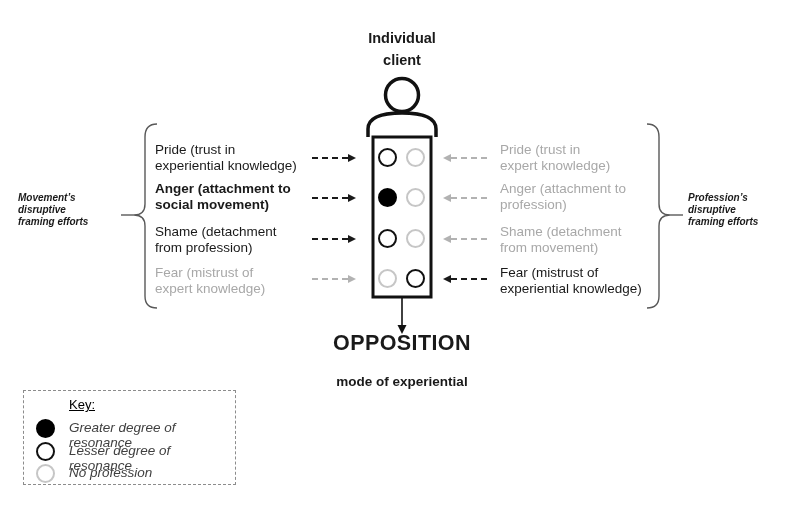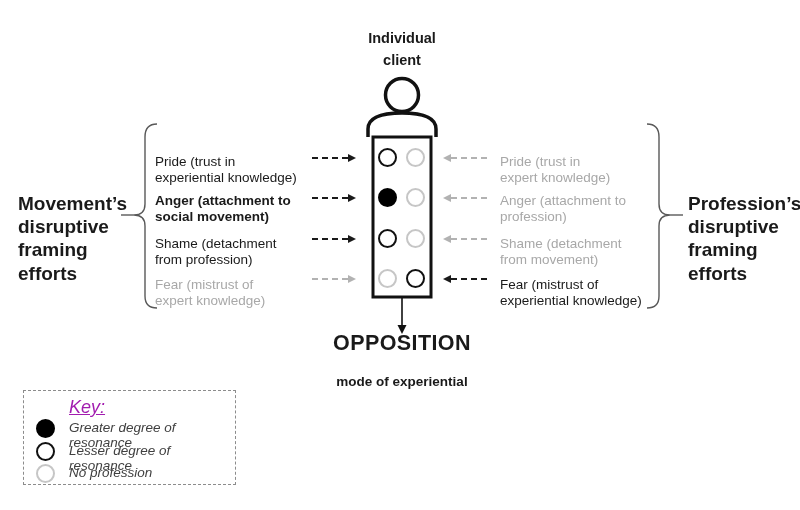--- a/index.html
+++ b/index.html
@@ -8,25 +8,25 @@
     font-family:"Liberation Sans",sans-serif;color:#1a1a1a;
   }
   .abs{position:absolute;}
   .pre{white-space:pre-line;}
   svg.layer{position:absolute;left:0;top:0;z-index:1;}
   .z2{z-index:2;}
 
   .client-title{left:330px;top:28px;width:144px;text-align:center;
     font-weight:bold;font-size:14.5px;line-height:1.5;}
 
-  .group-label{font-weight:bold;font-size:19px;line-height:1.22;}
+  .group-label{font-weight:bold;font-size:10px;line-height:1.22;font-style:italic;}
   .group-label.left{left:18px;top:192px;width:120px;text-align:left;}
   .group-label.right{left:688px;top:192px;width:112px;text-align:left;}
 
-  .frame-item{font-size:13.5px;line-height:1.16;margin-top:12px;}
+  .frame-item{font-size:13.5px;line-height:1.16;}
   .frame-item.side-left{left:155px;}
   .frame-item.side-right{left:500px;}
   .em-bold{font-weight:bold;}
   .em-gray{color:#a8a8a8;}
 
   .arrow{position:absolute;display:flex;align-items:center;height:11px;z-index:2;}
   .arrow .dash{width:36px;border-top:2px dashed currentColor;}
   .arrow .head-r{width:0;height:0;border-top:4.5px solid transparent;
     border-bottom:4.5px solid transparent;border-left:8px solid currentColor;}
   .arrow .head-l{width:0;height:0;border-top:4.5px solid transparent;
@@ -40,22 +40,22 @@
   .c-lesser{border:2.6px solid #111;}
   .c-none{border:2px solid #c6c6c6;}
 
   .outcome-title{left:300px;top:331px;width:204px;text-align:center;
     font-weight:bold;font-size:21.5px;letter-spacing:.4px;}
   .outcome-sub{left:300px;top:374px;width:204px;text-align:center;
     font-weight:bold;font-size:13.5px;}
 
   .key-box{left:23px;top:390px;width:213px;height:95px;
     border:1.5px dashed #8c8c8c;box-sizing:border-box;z-index:2;}
-  .key-title{position:absolute;left:45px;top:6px;font-size:18px;font-style:italic;
-    text-decoration:underline;color:#a21caf;}
+  .key-title{position:absolute;left:45px;top:6px;font-size:13px;
+    text-decoration:underline;color:#000000;}
   .key-label{position:absolute;left:45px;font-size:13.5px;font-style:italic;color:#404040;}
   .key-dot{position:absolute;left:12px;}
 </style>
 </head>
 <body>
 
 <div class="canvas">
 
   <svg class="layer" width="800" height="510" viewBox="0 0 800 510">
     <g stroke="#595959" stroke-width="1.4" fill="none">

